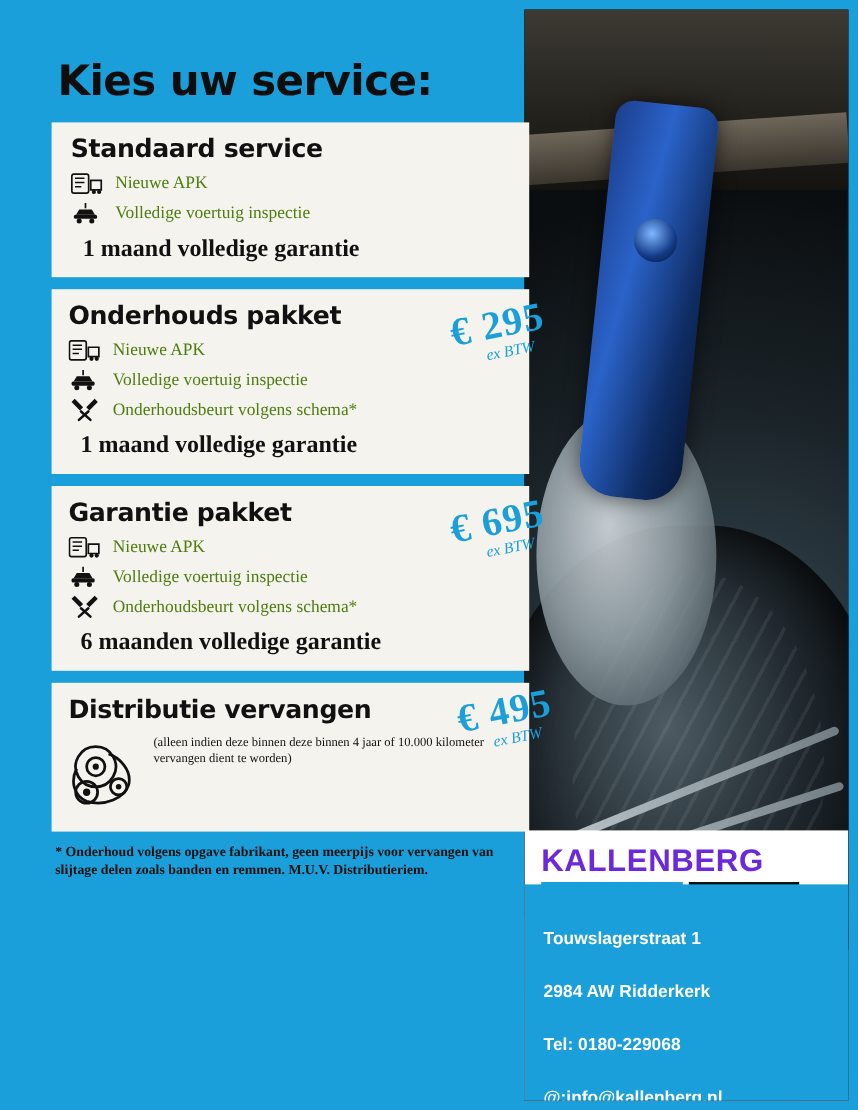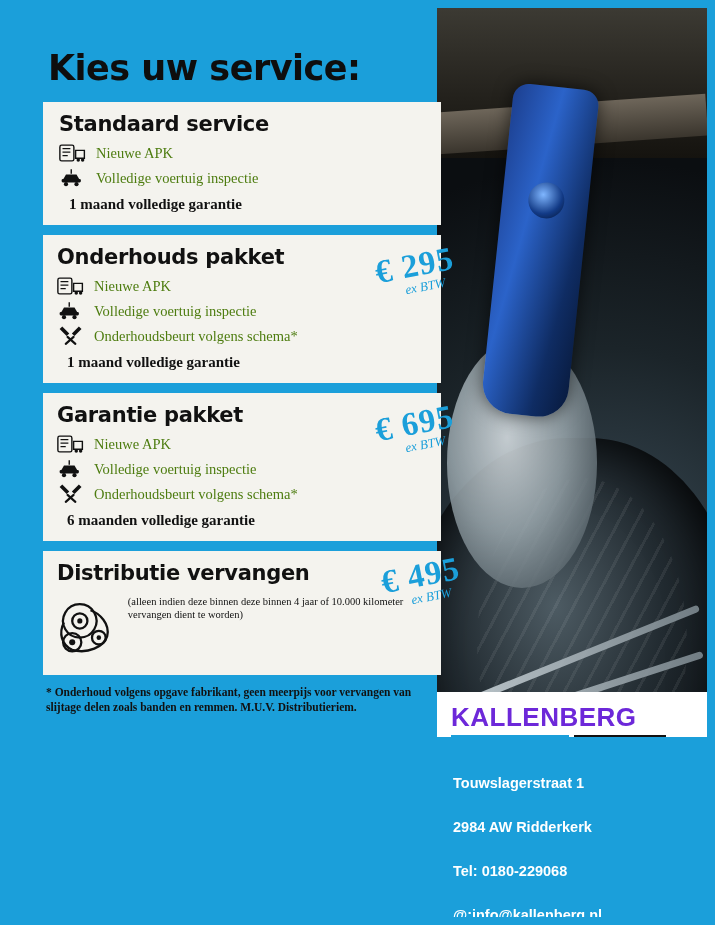--- a/index.html
+++ b/index.html
@@ -186,21 +186,21 @@
     gap: 9px;
     margin: 3px 0;
   }
   .row-text {
     font-family: "Liberation Serif", serif;
     font-size: 14.5px;
     color: #4d7c0f;
   }
   .guarantee {
     font-family: "Liberation Serif", serif;
-    font-size: 15px;
+    font-size: 20px;
     font-weight: 700;
     color: #111;
     margin-top: 7px;
     padding-left: 10px;
   }
   .icon { width: 28px; height: 22px; flex: 0 0 28px; }
 
   .price {
     position: absolute;
     right: -14px;

